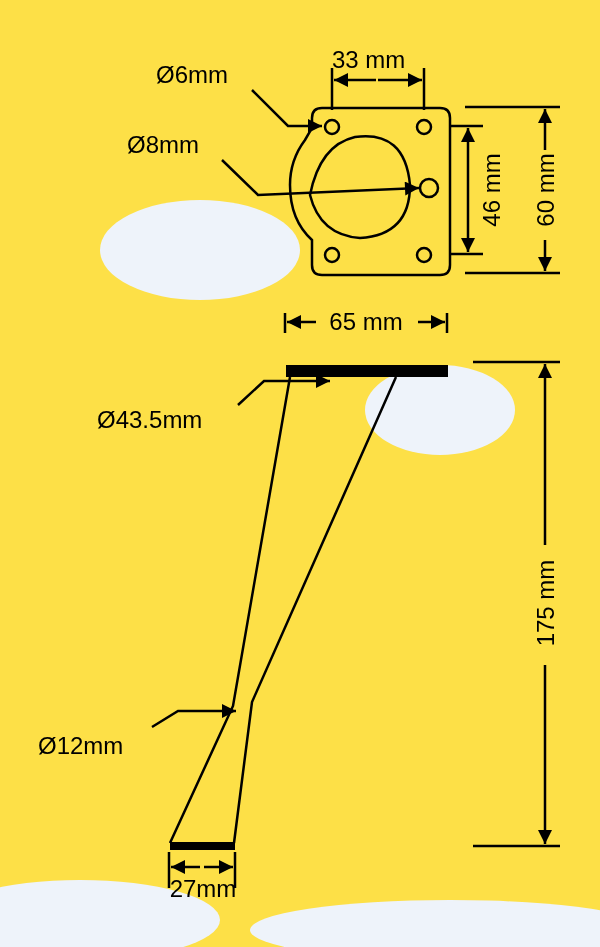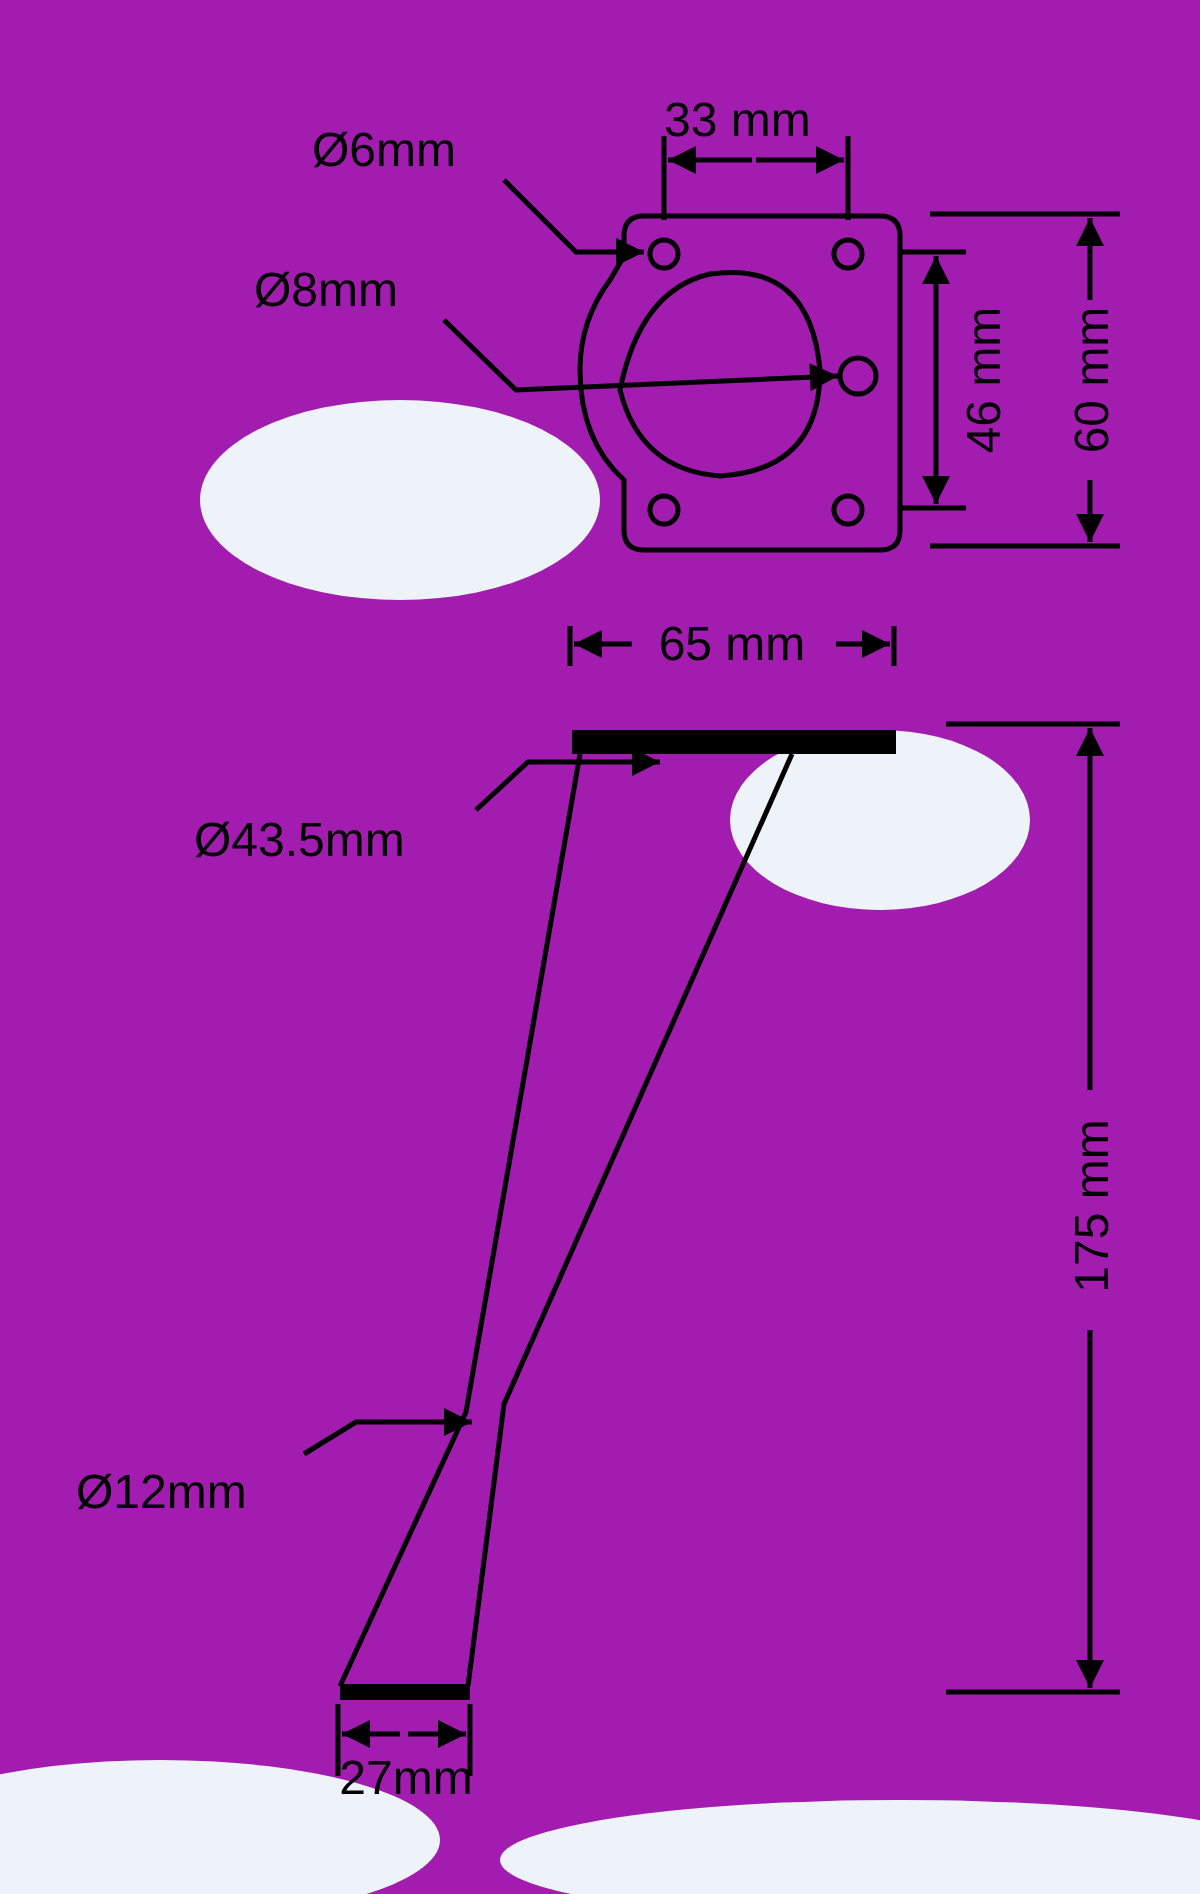--- a/index.html
+++ b/index.html
@@ -1,16 +1,16 @@
 <!DOCTYPE html>
 <html><head>
   <meta charset="utf-8">
   <style>
     html, body { margin: 0; padding: 0; background: #ffffff; }
-    #canvas { position: relative; width: 600px; height: 947px; overflow: hidden; background: #a21caf; }
+    #canvas { position: relative; width: 600px; height: 947px; overflow: hidden; background: #fde047; }
     svg { position: absolute; left: 0; top: 0; }
     .lbl { font-family: "Liberation Sans", sans-serif; font-size: 24px; fill: #000; }
   </style>
 </head>
 <body>
 
 <div id="canvas">
   <svg width="600" height="947" viewBox="0 0 600 947">
     <defs>
       <marker id="ah" viewBox="0 0 10 10" refX="10" refY="5" markerWidth="7" markerHeight="7" orient="auto-start-reverse" markerUnits="userSpaceOnUse">

